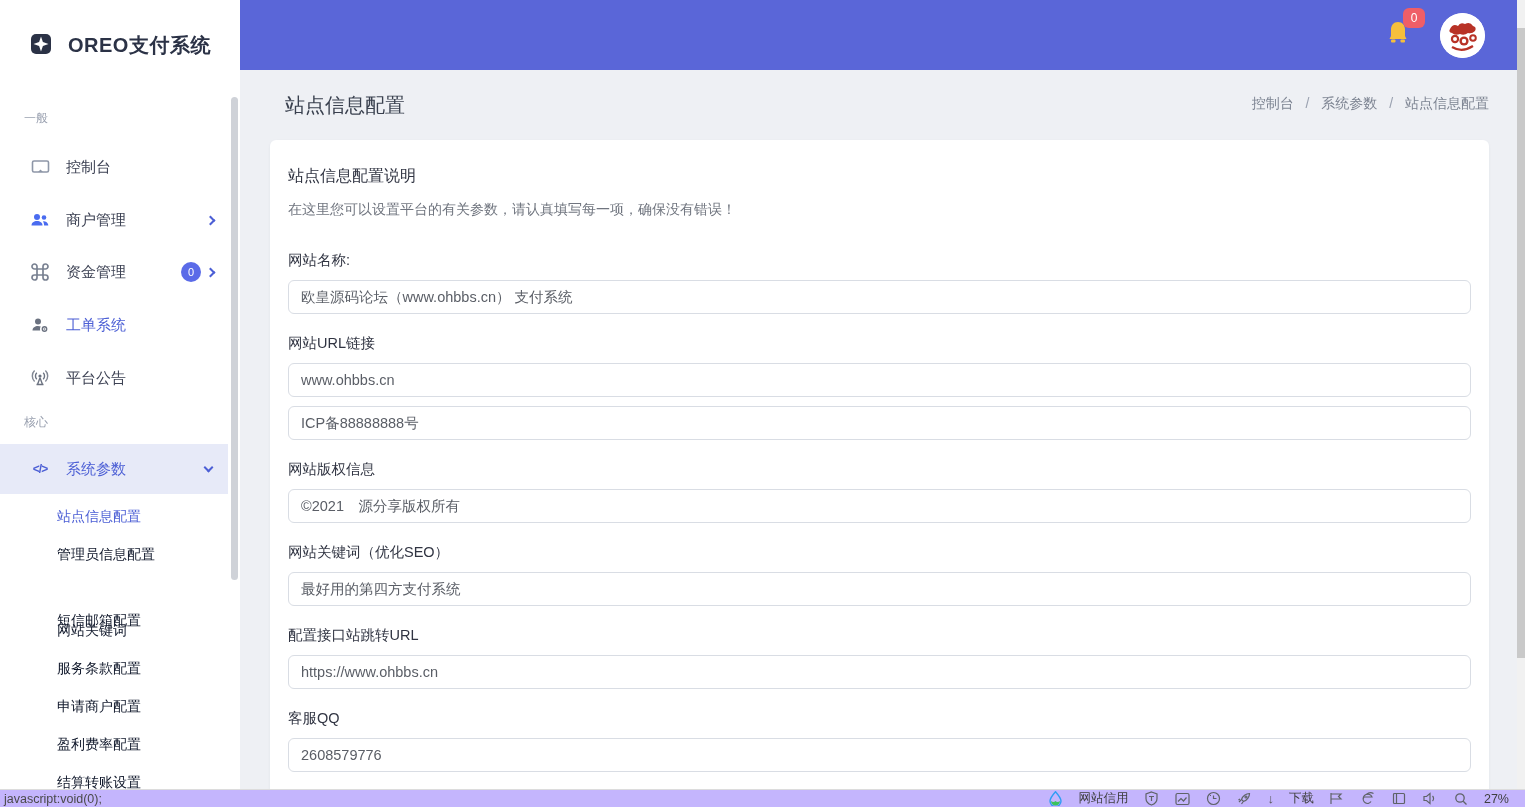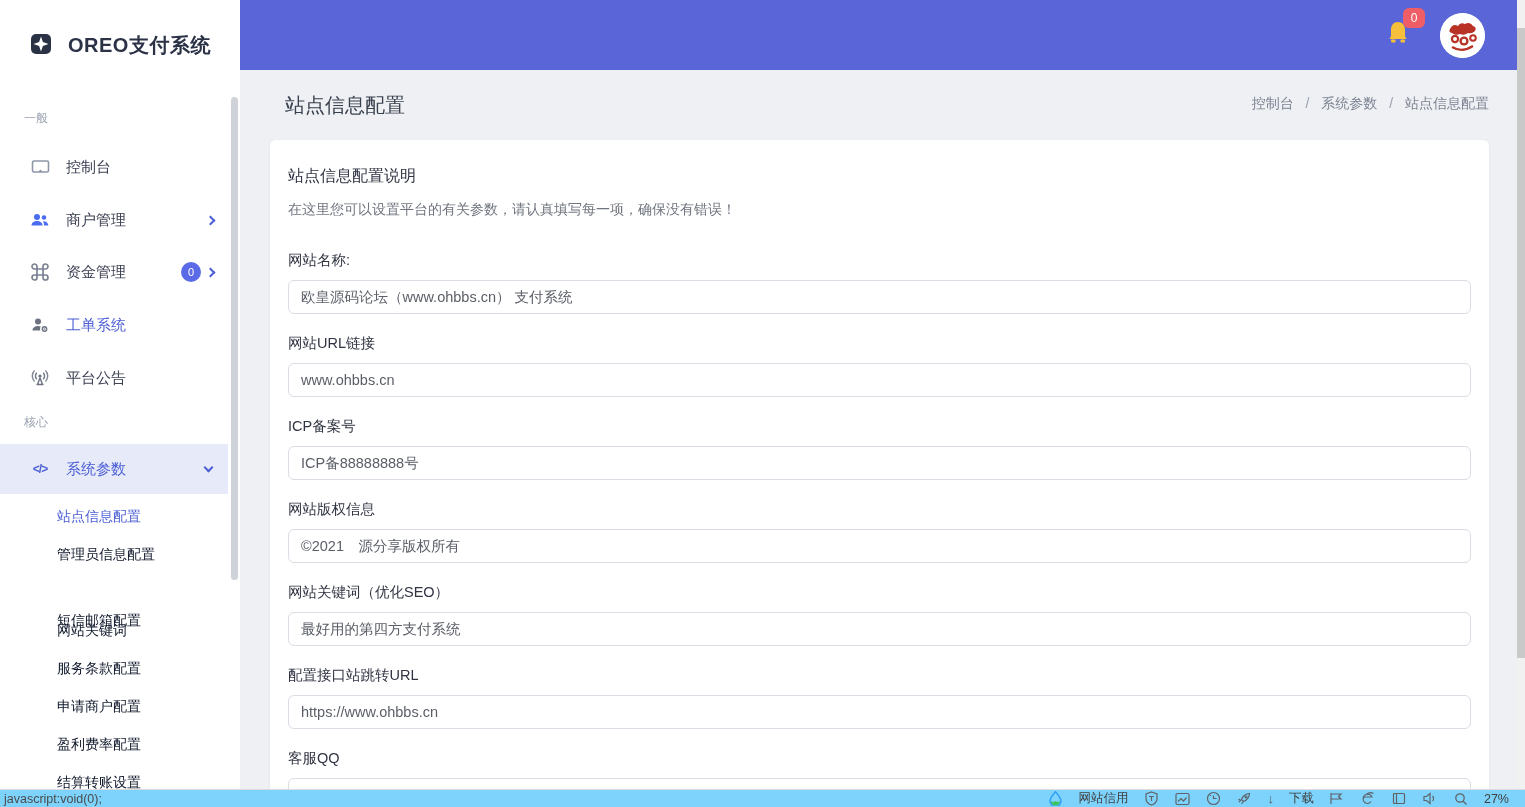--- a/index.html
+++ b/index.html
@@ -60,21 +60,21 @@
   .f-input { width:100%; height:34px; margin-top:9px; border:1px solid #d9dde4;
     border-radius:6px; padding:0 12px; font-size:14.5px; color:#5a5e66; background:#fff;
     font-family:"Liberation Sans","DejaVu Sans",sans-serif; outline:none; display:block; }
 
   
   .win-scroll-track { position:absolute; right:0; top:0; width:8px; height:789px; background:#f1f1f1; z-index:6; }
   .win-scroll-thumb { position:absolute; right:0; top:28px; width:8px; height:630px; background:#c9c9c9; }
 
   
   .statusbar { position:absolute; left:0; bottom:0; width:1525px; height:18px;
-    background:#7dd3fc; border-top:1px solid #dcdcdc; z-index:10;
+    background:#c4b5fd; border-top:1px solid #dcdcdc; z-index:10;
     display:flex; align-items:center; font-size:12.5px; color:#4a4a4a; }
   .status-left { padding-left:4px; color:#4a4a4a; }
   .status-right { margin-left:auto; display:flex; align-items:center; gap:15px; padding-right:16px; }
   .sicon { display:flex; align-items:center; justify-content:center; width:16px; height:16px; cursor:pointer; }
   .stext { cursor:pointer; color:#3f3f3f; }
   .arrow-glyph { font-size:13px; color:#555; cursor:pointer; }
 </style>
 </head>
 <body>
 
@@ -214,21 +214,20 @@
   <div class="card">
     <div class="card-heading">站点信息配置说明</div>
     <div class="card-desc">在这里您可以设置平台的有关参数，请认真填写每一项，确保没有错误！</div>
 
     <div class="f-label first">网站名称:</div>
     <input class="f-input" value="欧皇源码论坛（www.ohbbs.cn） 支付系统" style="">
 
     <div class="f-label">网站URL链接</div>
     <input class="f-input" value="www.ohbbs.cn" style="">
 
-    <div class="f-label">ICP备案号</div>
     <input class="f-input" value="ICP备88888888号" style="">
 
     <div class="f-label">网站版权信息</div>
     <input class="f-input" value="©2021　源分享版权所有" style="">
 
     <div class="f-label">网站关键词（优化SEO）</div>
     <input class="f-input" value="最好用的第四方支付系统" style="">
 
     <div class="f-label">配置接口站跳转URL</div>
     <input class="f-input" value="https://www.ohbbs.cn" style="">

